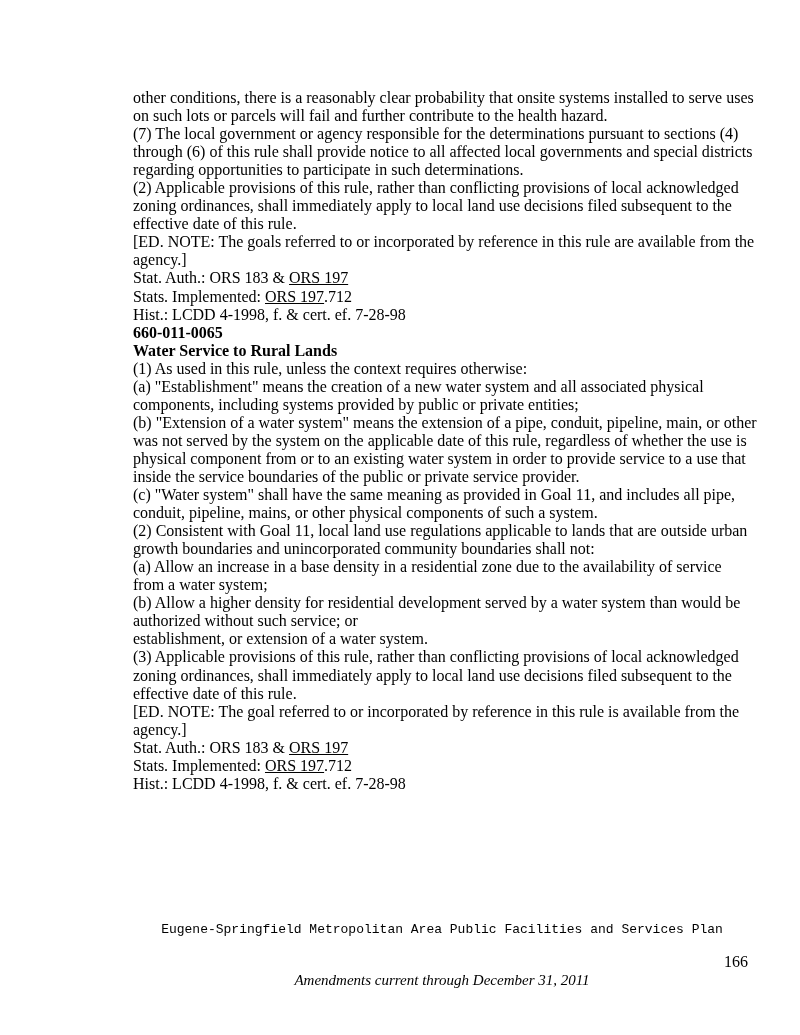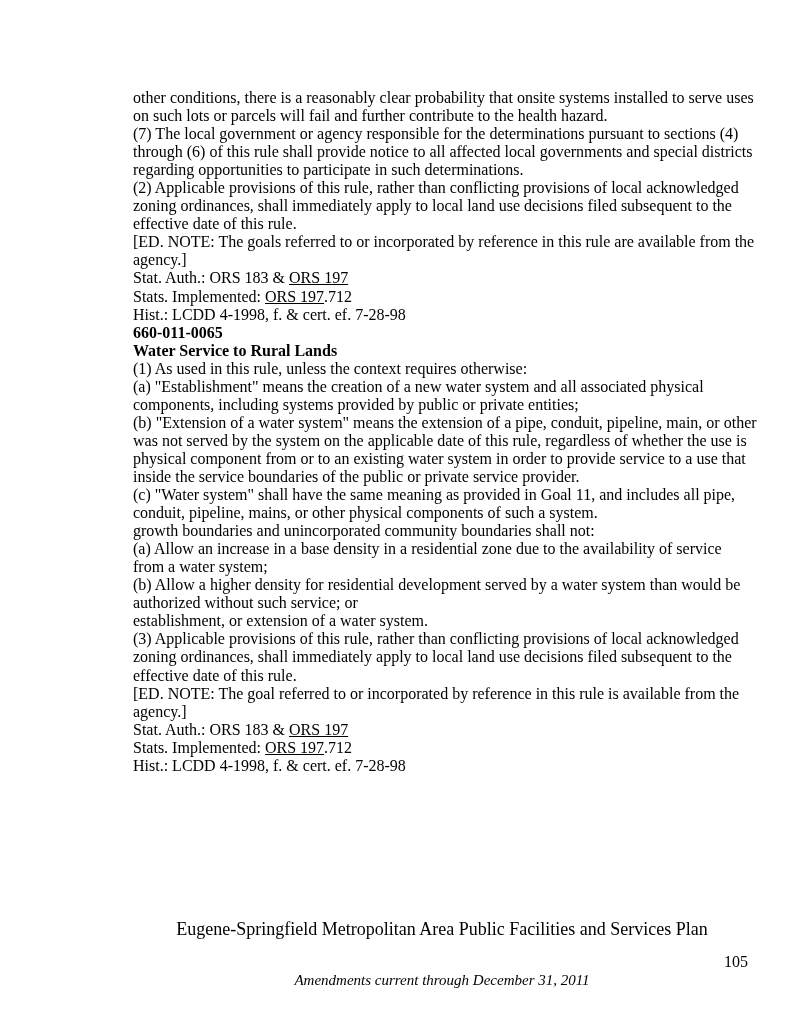--- a/index.html
+++ b/index.html
@@ -26,22 +26,23 @@
     line-height: 18.05px;
   }
   .bold { font-weight: bold; }
   .underline { text-decoration: underline; }
   .footer-title {
     position: absolute;
     left: 93px;
     top: 921px;
     width: 618px;
     text-align: center;
-    font-size: 18px;
+    font-size: 13px;
     line-height: 17px;
+    font-family: Liberation Mono, monospace;
   }
   .footer-subtitle {
     position: absolute;
     left: 93px;
     top: 972px;
     width: 618px;
     text-align: center;
     font-style: italic;
     font-size: 15px;
     line-height: 16px;
@@ -76,31 +77,32 @@
       <div class="line"><span class="bold">Water Service to Rural Lands</span></div>
       <div class="line"><span>(1) As used in this rule, unless the context requires otherwise:</span></div>
       <div class="line"><span>(a) "Establishment" means the creation of a new water system and all associated physical</span></div>
       <div class="line"><span>components, including systems provided by public or private entities;</span></div>
       <div class="line"><span>(b) "Extension of a water system" means the extension of a pipe, conduit, pipeline, main, or other</span></div>
       <div class="line"><span>was not served by the system on the applicable date of this rule, regardless of whether the use is</span></div>
       <div class="line"><span>physical component from or to an existing water system in order to provide service to a use that</span></div>
       <div class="line"><span>inside the service boundaries of the public or private service provider.</span></div>
       <div class="line"><span>(c) "Water system" shall have the same meaning as provided in Goal 11, and includes all pipe,</span></div>
       <div class="line"><span>conduit, pipeline, mains, or other physical components of such a system.</span></div>
+      <div class="line"><span>(2) Consistent with Goal 11, local land use regulations applicable to lands that are outside urban</span></div>
       <div class="line"><span>growth boundaries and unincorporated community boundaries shall not:</span></div>
       <div class="line"><span>(a) Allow an increase in a base density in a residential zone due to the availability of service</span></div>
       <div class="line"><span>from a water system;</span></div>
       <div class="line"><span>(b) Allow a higher density for residential development served by a water system than would be</span></div>
       <div class="line"><span>authorized without such service; or</span></div>
       <div class="line"><span>establishment, or extension of a water system.</span></div>
       <div class="line"><span>(3) Applicable provisions of this rule, rather than conflicting provisions of local acknowledged</span></div>
       <div class="line"><span>zoning ordinances, shall immediately apply to local land use decisions filed subsequent to the</span></div>
       <div class="line"><span>effective date of this rule.</span></div>
       <div class="line"><span>[ED. NOTE: The goal referred to or incorporated by reference in this rule is available from the</span></div>
       <div class="line"><span>agency.]</span></div>
       <div class="line"><span>Stat. Auth.: ORS 183 &amp; </span><span class="underline">ORS 197</span></div>
       <div class="line"><span>Stats. Implemented: </span><span class="underline">ORS 197</span><span>.712</span></div>
       <div class="line"><span>Hist.: LCDD 4-1998, f. &amp; cert. ef. 7-28-98</span></div>
     </div>
   <div class="footer-title">Eugene-Springfield Metropolitan Area Public Facilities and Services Plan</div>
   <div class="footer-subtitle">Amendments current through December 31, 2011</div>
-  <div class="page-number">105</div>
+  <div class="page-number">166</div>
 </div>
 
 </body></html>

